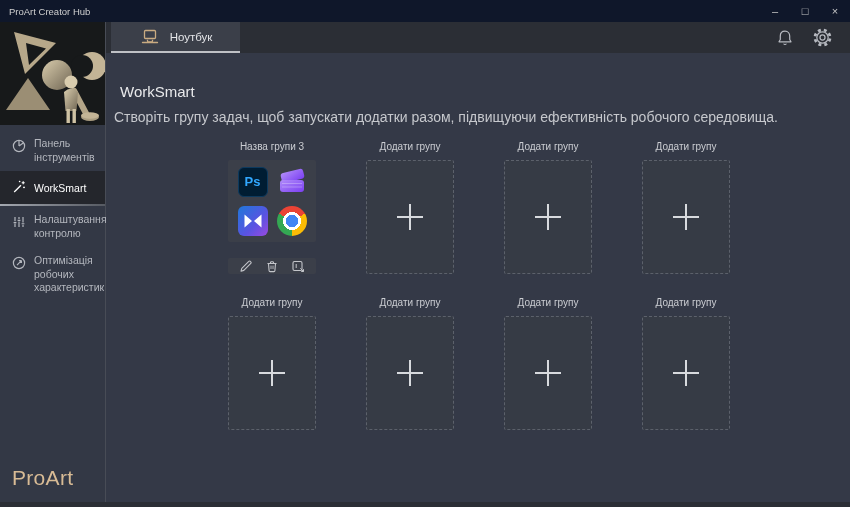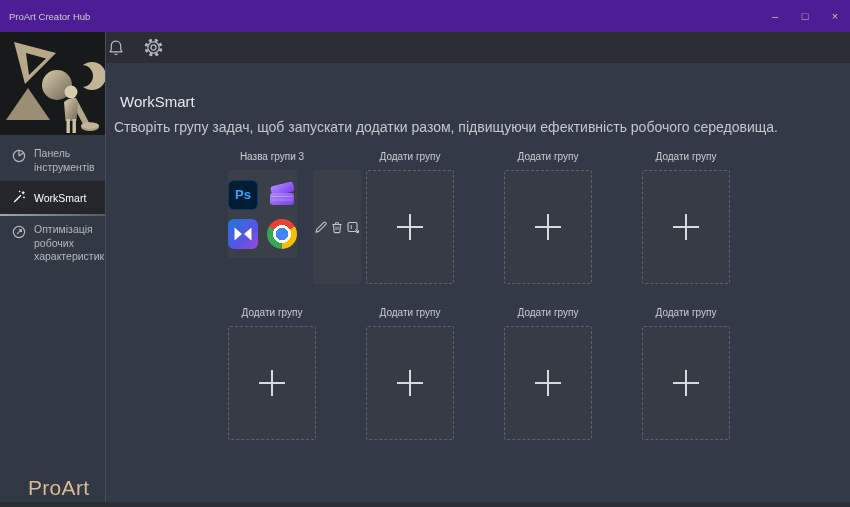--- a/index.html
+++ b/index.html
@@ -2,39 +2,39 @@
 <html><head>
 <meta charset="utf-8">
 <style>
   html,body{margin:0;padding:0;}
   body{
     width:850px;height:507px;position:relative;overflow:hidden;
     background:#343947;font-family:"Liberation Sans",sans-serif;
     -webkit-font-smoothing:antialiased;
   }
   
-  .titlebar{height:32px;background:#4c1d95;display:flex;align-items:center;}
+  .titlebar{height:22px;background:#0f172a;display:flex;align-items:center;}
   .titlebar-title{color:#cfcfcf;font-size:9.5px;padding-left:9px;flex:1;}
   .win-btn{width:30px;height:22px;display:flex;align-items:center;justify-content:center;
     color:#c6c6c6;font-size:11px;cursor:pointer;}
   
   .app{display:flex;height:480px;}
   body::after{content:"";position:absolute;left:0;right:0;bottom:0;height:5px;background:#2b2e35;}
   
   .sidebar{width:105px;min-width:105px;background:#333845;border-right:1px solid #484c56;
     display:flex;flex-direction:column;}
   .artwork{height:103px;background:#17191a;}
   .menu{flex:1;padding-top:5px;}
   .menu-item{display:flex;align-items:flex-start;gap:7px;padding:7px 5px 7px 11px;
     color:#b4b7be;font-size:10.5px;line-height:1.3;cursor:pointer;}
   .menu-item .mi-icon{flex:0 0 16px;margin-top:1px;}
   .menu-item.selected{background:#24262c;color:#ffffff;align-items:center;position:relative;}
   .menu-item.selected::after{content:"";position:absolute;left:0;right:0;bottom:0;height:2px;
     background:linear-gradient(90deg,#a4a8b0,#565a62);}
-  .sidebar-logo{margin-top:auto;padding:0 0 12px 28px;color:#d8bb95;font-size:21px;letter-spacing:.3px;}
+  .sidebar-logo{margin-top:auto;padding:0 0 12px 12px;color:#d8bb95;font-size:21px;letter-spacing:.3px;}
   
   .content{flex:1;display:flex;flex-direction:column;background:#343947;min-width:0;}
   .topbar{height:31px;background:#2b2e35;display:flex;justify-content:space-between;}
   .device-tab{margin-left:5px;width:129px;background:#3b3f49;display:flex;align-items:center;
     justify-content:center;gap:9px;color:#e4e5e8;font-size:11.5px;
     border-bottom:2px solid #bfc1c6;box-sizing:border-box;cursor:pointer;}
   .topbar-right{display:flex;align-items:center;gap:17px;padding-right:17px;}
   .topbar-right .tb-icon{cursor:pointer;display:flex;}
   .page{padding-left:8px;}
   .page-title{margin:30px 0 0 6px;font-size:15px;color:#e8e9eb;font-weight:400;}
@@ -45,21 +45,21 @@
   .description{margin:9px 0 0 0;font-size:14px;color:#c6c8cd;}
   
   .grid{margin:16px 0 0 114px;display:grid;grid-template-columns:repeat(4,88px);
     column-gap:50px;row-gap:23px;}
   .cell-label{text-align:center;font-size:10px;color:#cbcdd2;margin-bottom:6px;height:13px;}
   .card-add{height:114px;background:#363b45;border:1px dashed #5c616b;border-radius:2px;
     display:flex;align-items:center;justify-content:center;box-sizing:border-box;cursor:pointer;}
   .plus{position:relative;width:26px;height:26px;}
   .plus::before{content:"";position:absolute;left:0;right:0;top:12px;height:1.6px;background:#d8dade;}
   .plus::after{content:"";position:absolute;top:0;bottom:0;left:12px;width:1.6px;background:#d8dade;}
-  .group-card{height:114px;display:flex;flex-direction:row;gap:16px;}
+  .group-card{height:114px;display:flex;flex-direction:column;gap:16px;}
   .apps-panel{height:88px;background:#3b3f49;border-radius:2px;display:grid;
     grid-template-columns:30px 30px;grid-template-rows:30px 30px;gap:9px;
     align-content:center;justify-content:center;cursor:pointer;}
   .actions-bar{flex:1;background:#3b3f49;border-radius:2px;display:flex;
     align-items:center;justify-content:space-evenly;}
   .action-btn{display:flex;cursor:pointer;}
   
   .icon-ps{width:30px;height:30px;box-sizing:border-box;background:#001d33;border:1px solid #0d3a5e;
     border-radius:6px;color:#31a8ff;font-weight:bold;font-size:13px;
     display:flex;align-items:center;justify-content:center;}
@@ -125,34 +125,53 @@
             <path d="M12.2 2.2v3 M10.7 3.7h3" stroke-width="1.1"></path>
             <path d="M13 7.6v1.6 M12.2 8.4h1.6" stroke-width="1"></path>
             <path d="M8.6 1.8v1.4 M7.9 2.5h1.4" stroke-width="1"></path>
           </svg>
         </span>
         <span>WorkSmart</span>
       </div>
       <div class="menu-item">
         <span class="mi-icon">
           <svg width="16" height="16" viewBox="0 0 16 16" fill="none" stroke="#b4b7be" stroke-width="1.2">
+            <path d="M4 3v4.2 M4 9.6v3.4 M8 3v2 M8 7.4v5.6 M12 3v5.4 M12 10.8v2.2"></path>
+            <path d="M2.6 8.6h2.8 M6.6 6.4h2.8 M10.6 9.8h2.8" stroke-width="1.1"></path>
+          </svg>
+        </span>
+        <span>Налаштування контролю</span>
+      </div>
+      <div class="menu-item">
+        <span class="mi-icon">
+          <svg width="16" height="16" viewBox="0 0 16 16" fill="none" stroke="#b4b7be" stroke-width="1.2">
             <circle cx="8" cy="8" r="5.6"></circle>
             <path d="M6 10.2 L10.4 5.6 M10.4 5.6h-2.3 M10.4 5.6v2.3"></path>
           </svg>
         </span>
         <span>Оптимізація робочих характеристик</span>
       </div>
     </div>
 
     <div class="sidebar-logo">ProArt</div>
   </div>
 
   <div class="content">
 
     <div class="topbar">
+      <div class="device-tab">
+        <span style="display:flex;">
+          <svg width="22" height="20" viewBox="0 0 22 20" fill="none" stroke="#c9ab82" stroke-width="1.3">
+            <rect x="5.5" y="3.5" width="11" height="8" rx="1"></rect>
+            <path d="M3.5 15.5h15" stroke-linecap="round"></path>
+            <path d="M8.5 12.8v1.2a1 1 0 0 0 1 1h3a1 1 0 0 0 1-1v-1.2"></path>
+          </svg>
+        </span>
+        <span>Ноутбук</span>
+      </div>
       <div class="topbar-right">
         <span class="tb-icon">
           <svg width="20" height="20" viewBox="0 0 20 20" fill="none" stroke="#b6b9c0" stroke-width="1.2">
             <path d="M10 3.2c-2.9 0-4.7 2.1-4.7 4.9v3.4L4 13.8h12l-1.3-2.3V8.1c0-2.8-1.8-4.9-4.7-4.9z" stroke-linejoin="round"></path>
             <path d="M8.7 15.6a1.4 1.4 0 0 0 2.6 0"></path>
           </svg>
         </span>
         <span class="tb-icon">
           <svg width="21" height="21" viewBox="0 0 20 20" fill="none" stroke="#b6b9c0">
             <circle cx="10" cy="10" r="7.2" stroke-width="2.6" stroke-dasharray="2.83 2.83" transform="rotate(8 10 10)"></circle>

